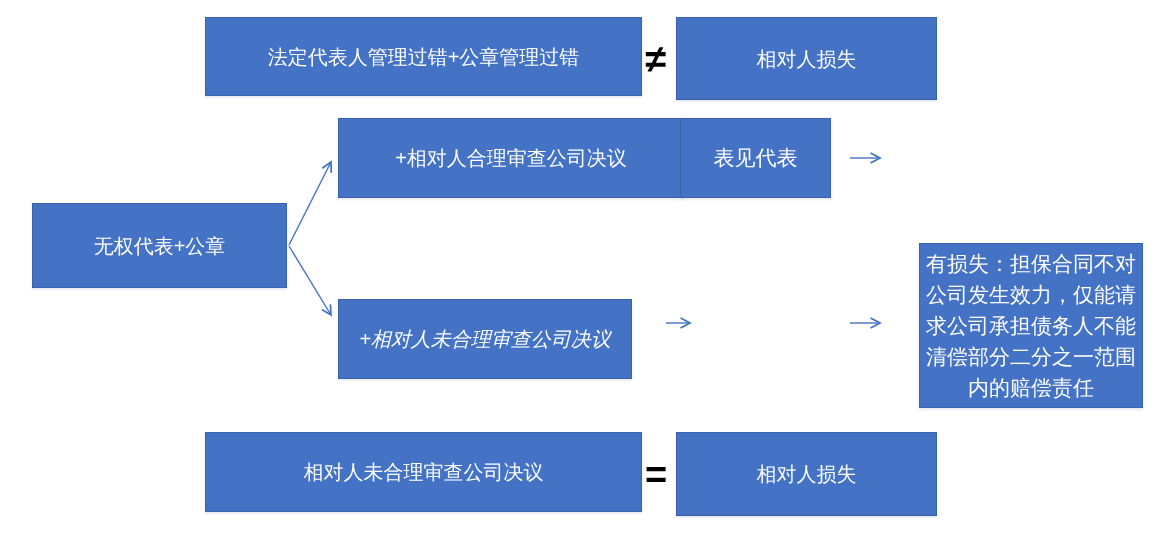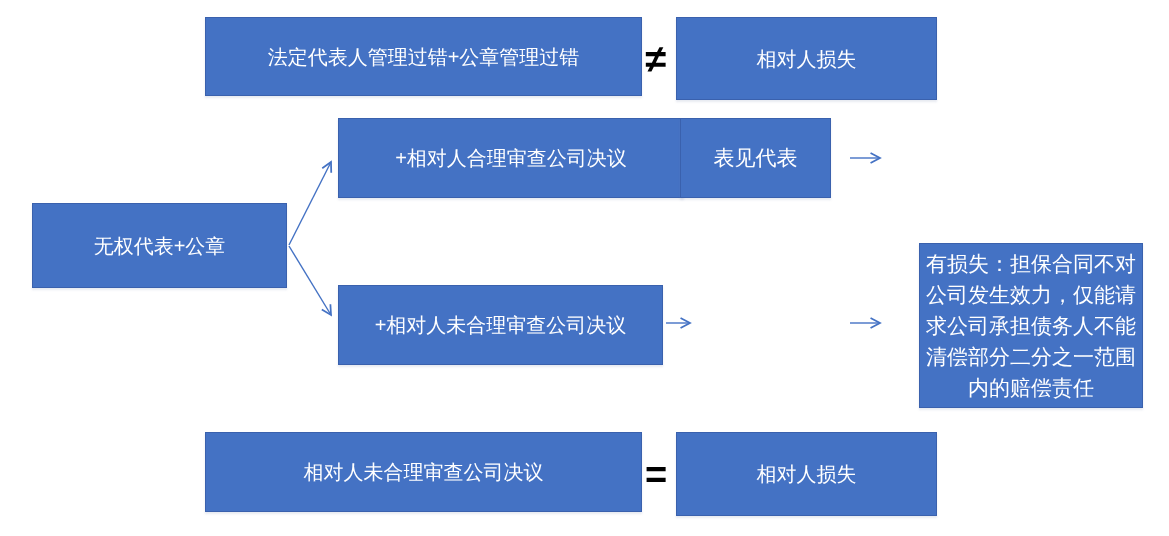--- a/index.html
+++ b/index.html
@@ -29,21 +29,21 @@
     line-height: 1.3;
     white-space: pre-line;
     box-shadow: 0 2px 2px rgba(120,140,180,0.18);
   }
   .box-a { left: 205px; top: 17px;  width: 437px; height: 79px; }
   .box-b { left: 676px; top: 17px;  width: 261px; height: 83px; }
   .box-c { left: 32px;  top: 203px; width: 255px; height: 85px; }
   .box-d { left: 338px; top: 118px; width: 346px; height: 80px; }
   .box-e { left: 680px; top: 118px; width: 151px; height: 80px; font-size: 21px; }
   .box-f { left: 886px; top: 117px; width: 272px; height: 82px; font-size: 21px; line-height: 1.38; }
-  .box-g { left: 338px; top: 285px; width: 325px; height: 80px; }
+  .box-g { left: 338px; top: 299px; width: 294px; height: 80px; font-style: italic; }
   .box-h { left: 697px; top: 283px; width: 151px; height: 80px; font-size: 21px; }
   .box-i { left: 886px; top: 243px; width: 224px; height: 165px; font-size: 21px; line-height: 31px; margin-left: 33px; }
   .box-j { left: 205px; top: 432px; width: 437px; height: 80px; }
   .box-k { left: 676px; top: 432px; width: 261px; height: 84px; }
   .operator {
     position: absolute;
     width: 44px;
     height: 50px;
     display: flex;
     align-items: center;

